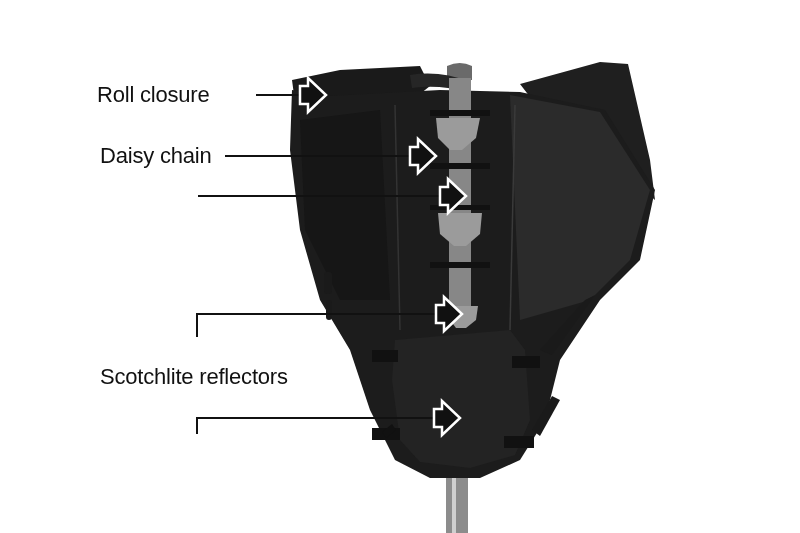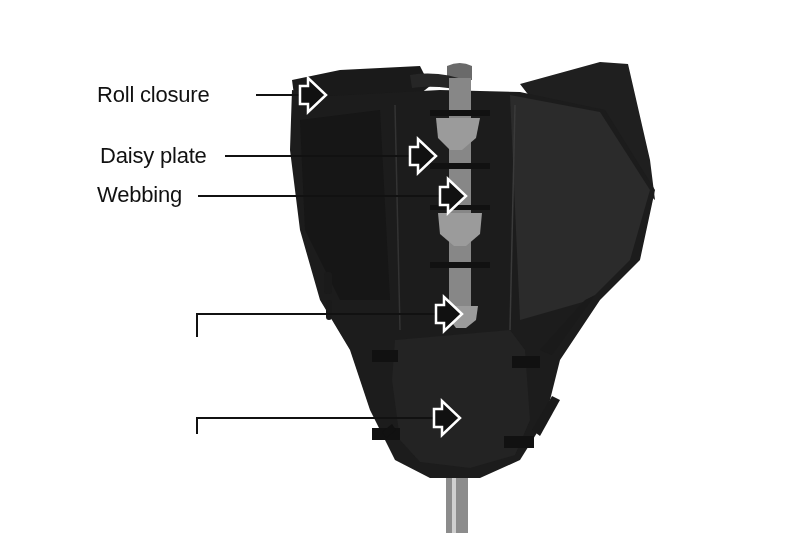--- a/index.html
+++ b/index.html
@@ -68,16 +68,16 @@
     <g stroke="#ffffff" stroke-width="2.5" fill="#111">
       <path d="M300 86 L308 86 L308 78 L326 95 L308 112 L308 104 L300 104 Z"></path>
       <path d="M410 147 L418 147 L418 139 L436 156 L418 173 L418 165 L410 165 Z"></path>
       <path d="M440 187 L448 187 L448 179 L466 196 L448 213 L448 205 L440 205 Z"></path>
       <path d="M436 305 L444 305 L444 297 L462 314 L444 331 L444 323 L436 323 Z"></path>
       <path d="M434 409 L442 409 L442 401 L460 418 L442 435 L442 427 L434 427 Z"></path>
     </g>
   </svg>
 
   <div class="label" style="left:97px; top:82px;">Roll closure</div>
-  <div class="label" style="left:100px; top:143px;">Daisy plate</div>
-  <div class="label" style="left:97px; top:182px;">Webbing</div>
+  <div class="label" style="left:100px; top:143px;">Daisy chain</div>
+  <div class="label" style="left:100px; top:364px;">Scotchlite reflectors</div>
 
 </div>
 
 </body></html>

